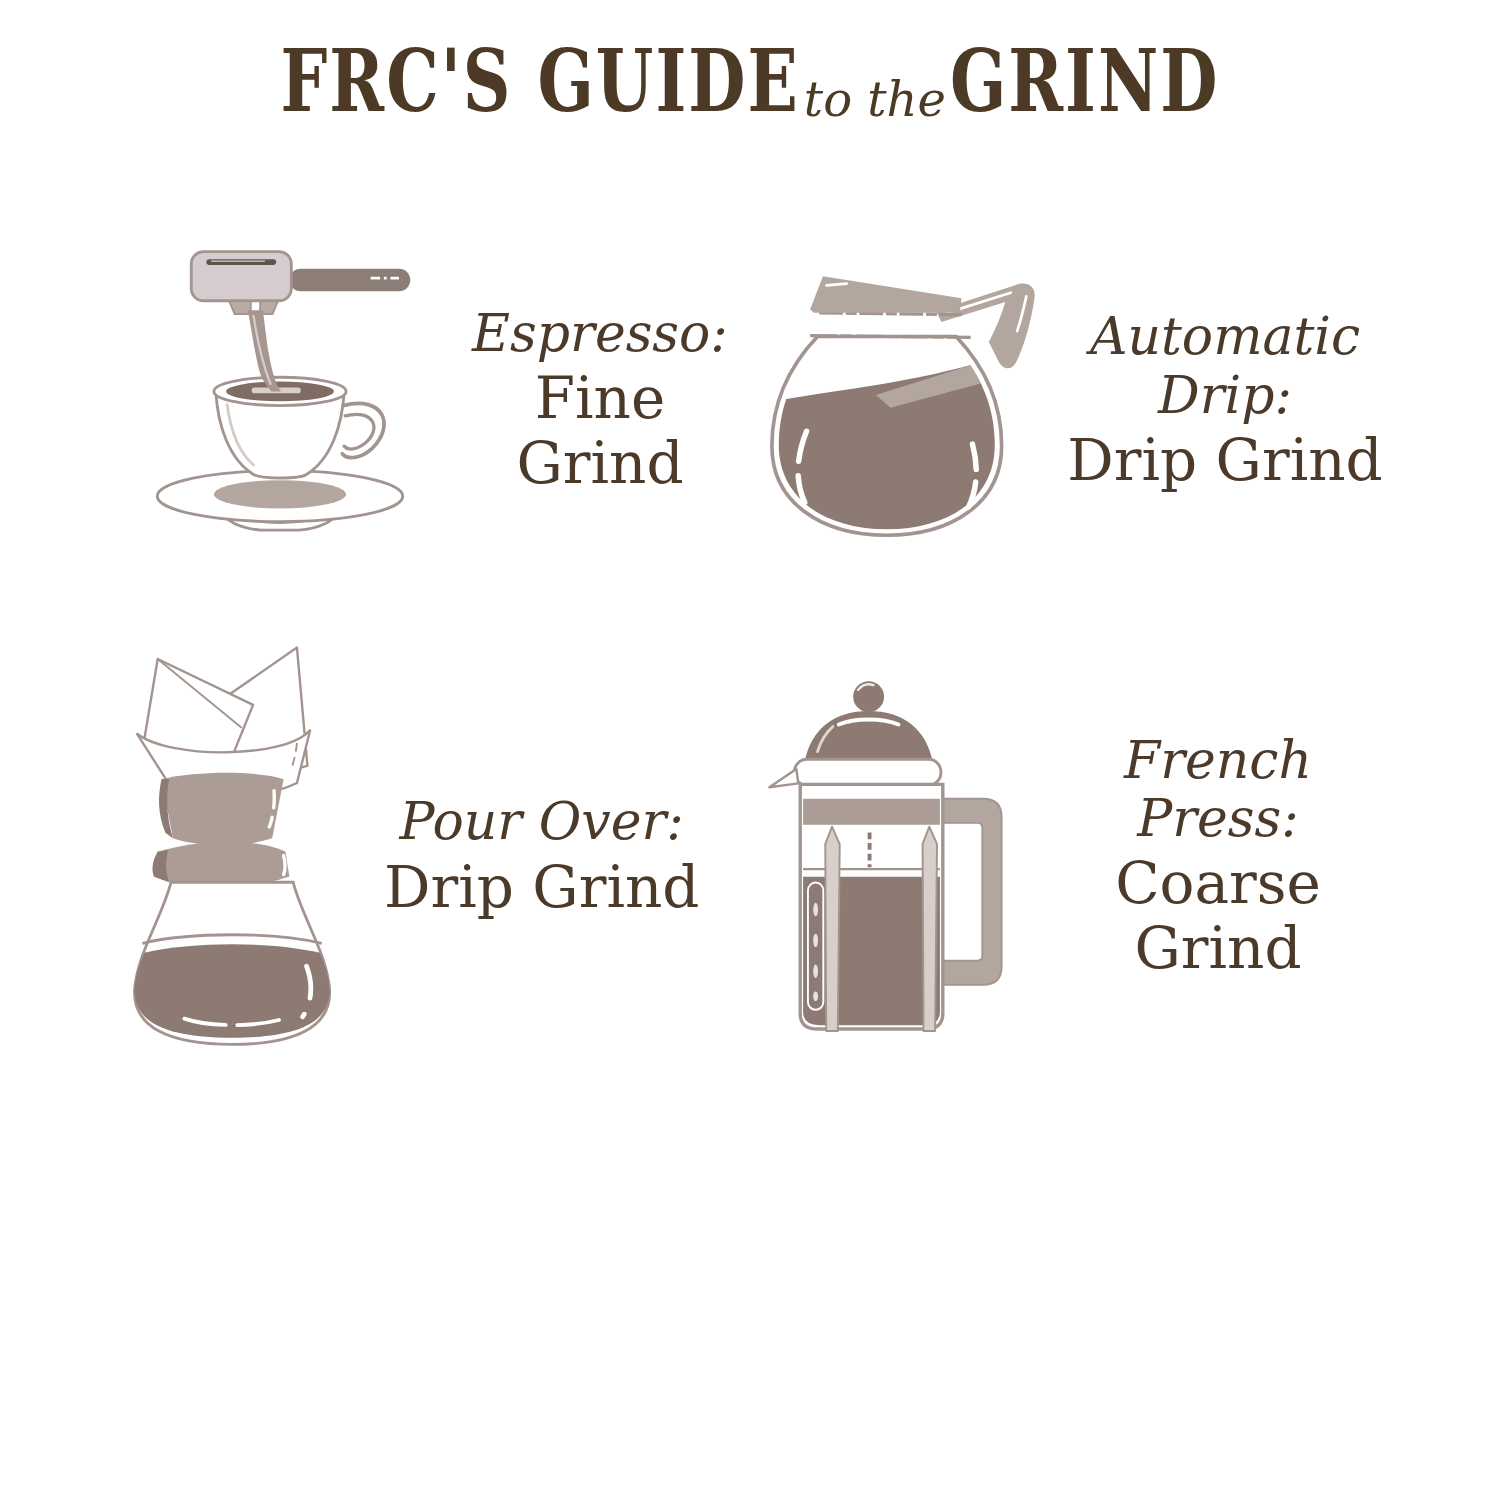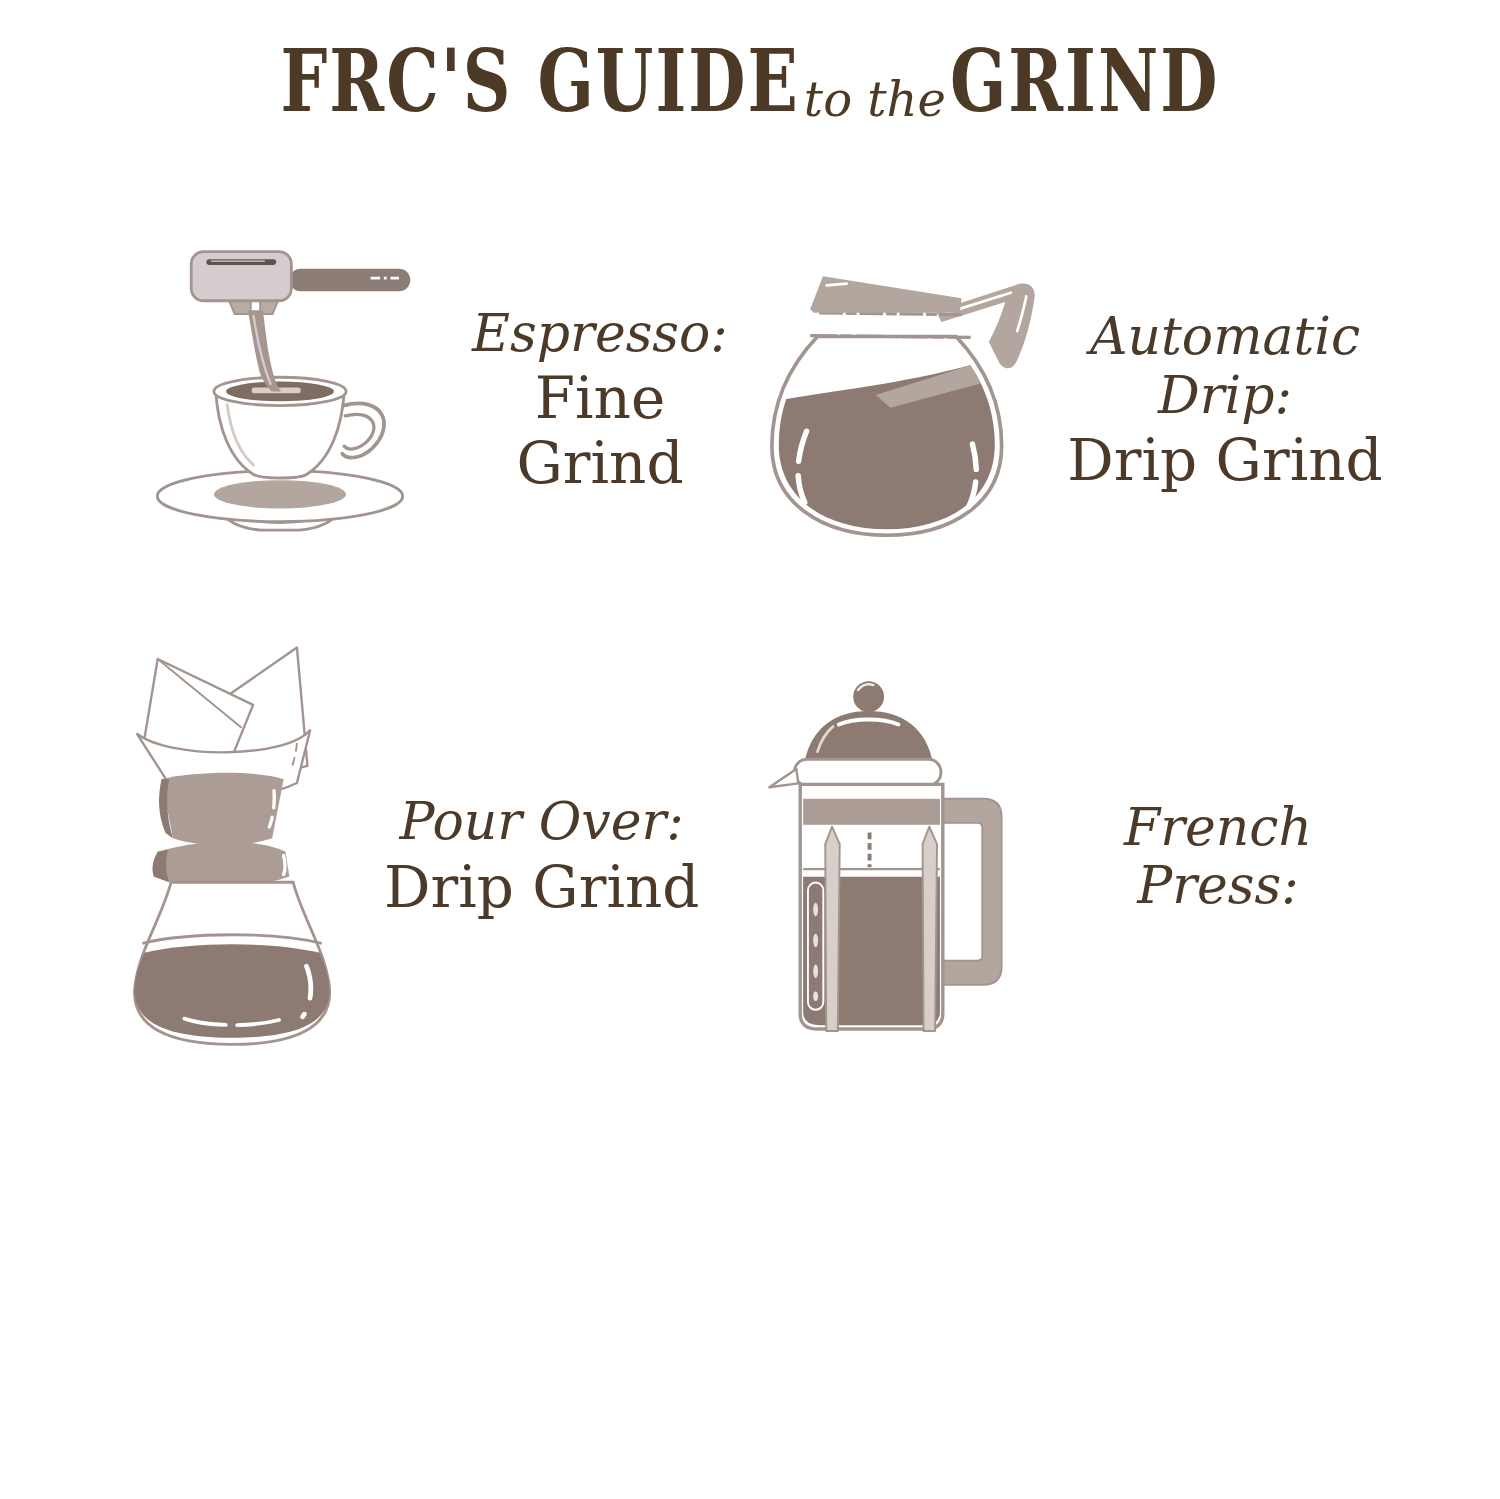--- a/index.html
+++ b/index.html
@@ -224,17 +224,18 @@
           <ellipse cx="68" cy="290" rx="2.5" ry="7" fill="#e8e2df"></ellipse>
           <ellipse cx="68" cy="322" rx="2.5" ry="7" fill="#e8e2df"></ellipse>
           <ellipse cx="68" cy="348" rx="2.5" ry="5" fill="#e8e2df"></ellipse>
 
           <path d="M78 190 L85 172 L93 190 L91 384 L79 384 Z" fill="#d8cfca" stroke="#a2948e" stroke-width="2" stroke-linejoin="round"></path>
           <path d="M179 190 L186 172 L194 190 L192 384 L180 384 Z" fill="#d8cfca" stroke="#a2948e" stroke-width="2" stroke-linejoin="round"></path>
         </svg>
       </div>
       <div class="label">
         <div class="method">French Press:</div>
+        <div class="grind">Coarse Grind</div>
       </div>
     </div>
 
   </div>
 </div>
 
 </body></html>

